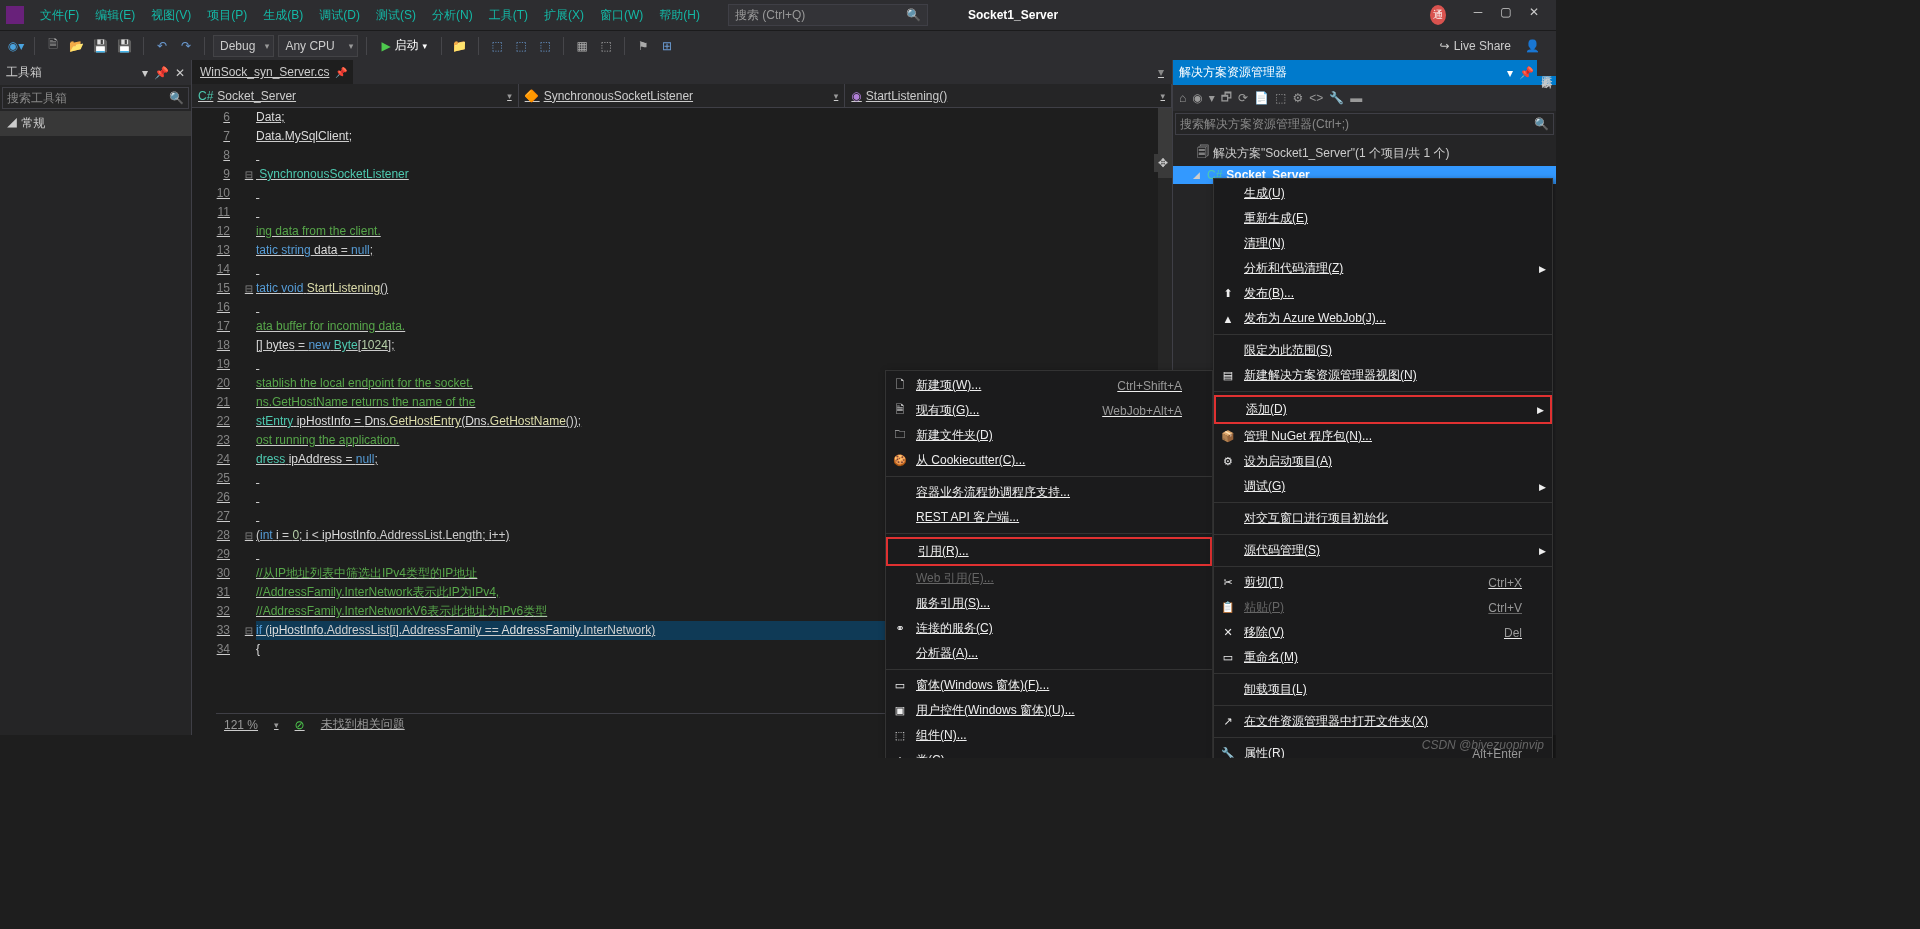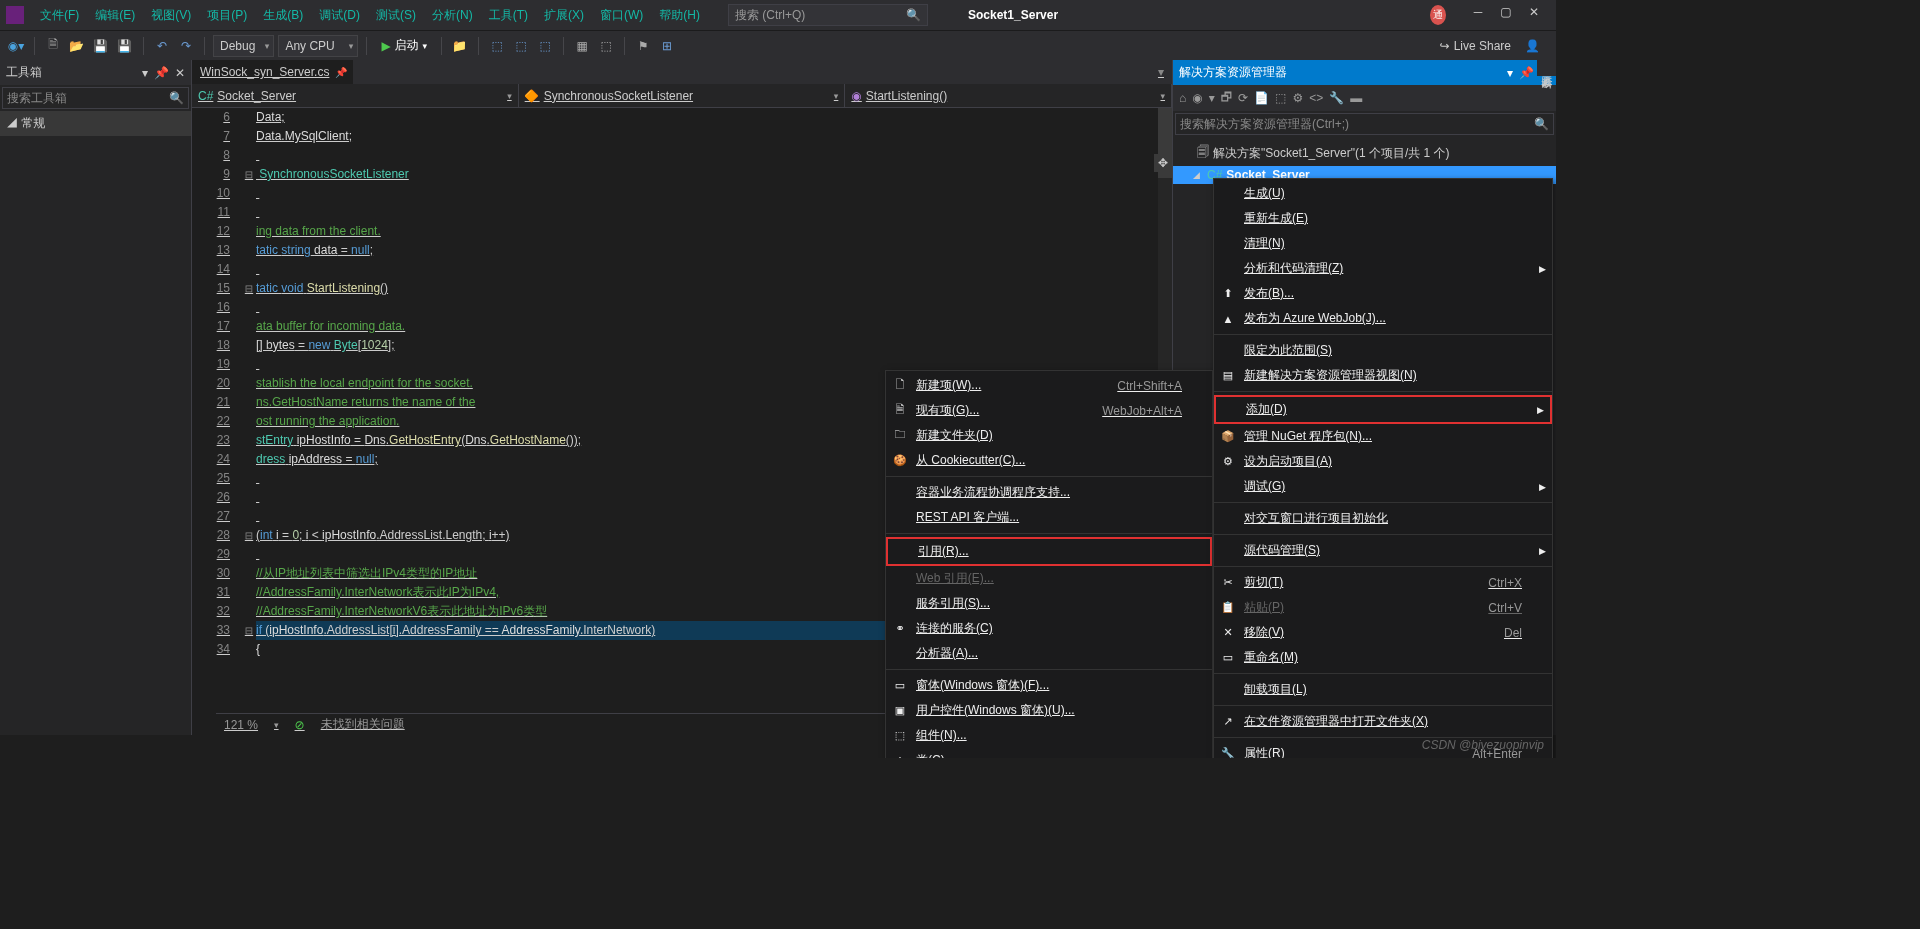--- a/index.html
+++ b/index.html
@@ -256,22 +256,22 @@
 <div><span class="com">ing data from the client.</span></div>
 <div><span class="kw">tatic</span> <span class="kw">string</span> <span class="ident">data</span> = <span class="kw">null</span>;</div>
 <div> </div>
 <div><span class="kw">tatic</span> <span class="kw">void</span> <span class="fn">StartListening</span>()</div>
 <div> </div>
 <div><span class="com">ata buffer for incoming data.</span></div>
 <div><span class="ident">[] </span><span style="text-decoration:underline;">b</span><span class="ident">ytes</span> = <span class="kw">new</span> <span class="type">Byte</span>[<span class="num">1024</span>];</div>
 <div> </div>
 <div><span class="com">stablish the local endpoint for the socket.</span></div>
 <div><span class="com">ns.GetHostName returns the name of the</span></div>
+<div><span class="type">stEntry</span> <span class="ident">ipHostInfo</span> = <span class="ident">Dns</span>.<span class="fn">GetHostEntry</span>(<span class="ident">Dns</span>.<span class="fn">GetHostName</span>());</div>
 <div><span class="com">ost running the application.</span></div>
-<div><span class="type">stEntry</span> <span class="ident">ipHostInfo</span> = <span class="ident">Dns</span>.<span class="fn">GetHostEntry</span>(<span class="ident">Dns</span>.<span class="fn">GetHostName</span>());</div>
 <div><span class="type">dress</span> <span class="ident">ipAddress</span> = <span class="kw">null</span>;</div>
 <div> </div>
 <div> </div>
 <div> </div>
 <div>(<span class="kw">int</span> <span class="ident">i</span> = <span class="num">0</span>; <span class="ident">i</span> &lt; <span class="ident">ipHostInfo</span>.AddressList.Length; <span class="ident">i</span>++)</div>
 <div> </div>
 <div><span class="com">//从IP地址列表中筛选出IPv4类型的IP地址</span></div>
 <div><span class="com">//AddressFamily.InterNetwork表示此IP为IPv4,</span></div>
 <div><span class="com">//AddressFamily.InterNetworkV6表示此地址为IPv6类型</span></div>
 <div class="hl-line"><span class="kw">if</span> (<span class="ident">ipHostInfo</span>.AddressList[i].AddressFamily == <span class="ident">AddressFamily</span>.InterNetwork)</div>

